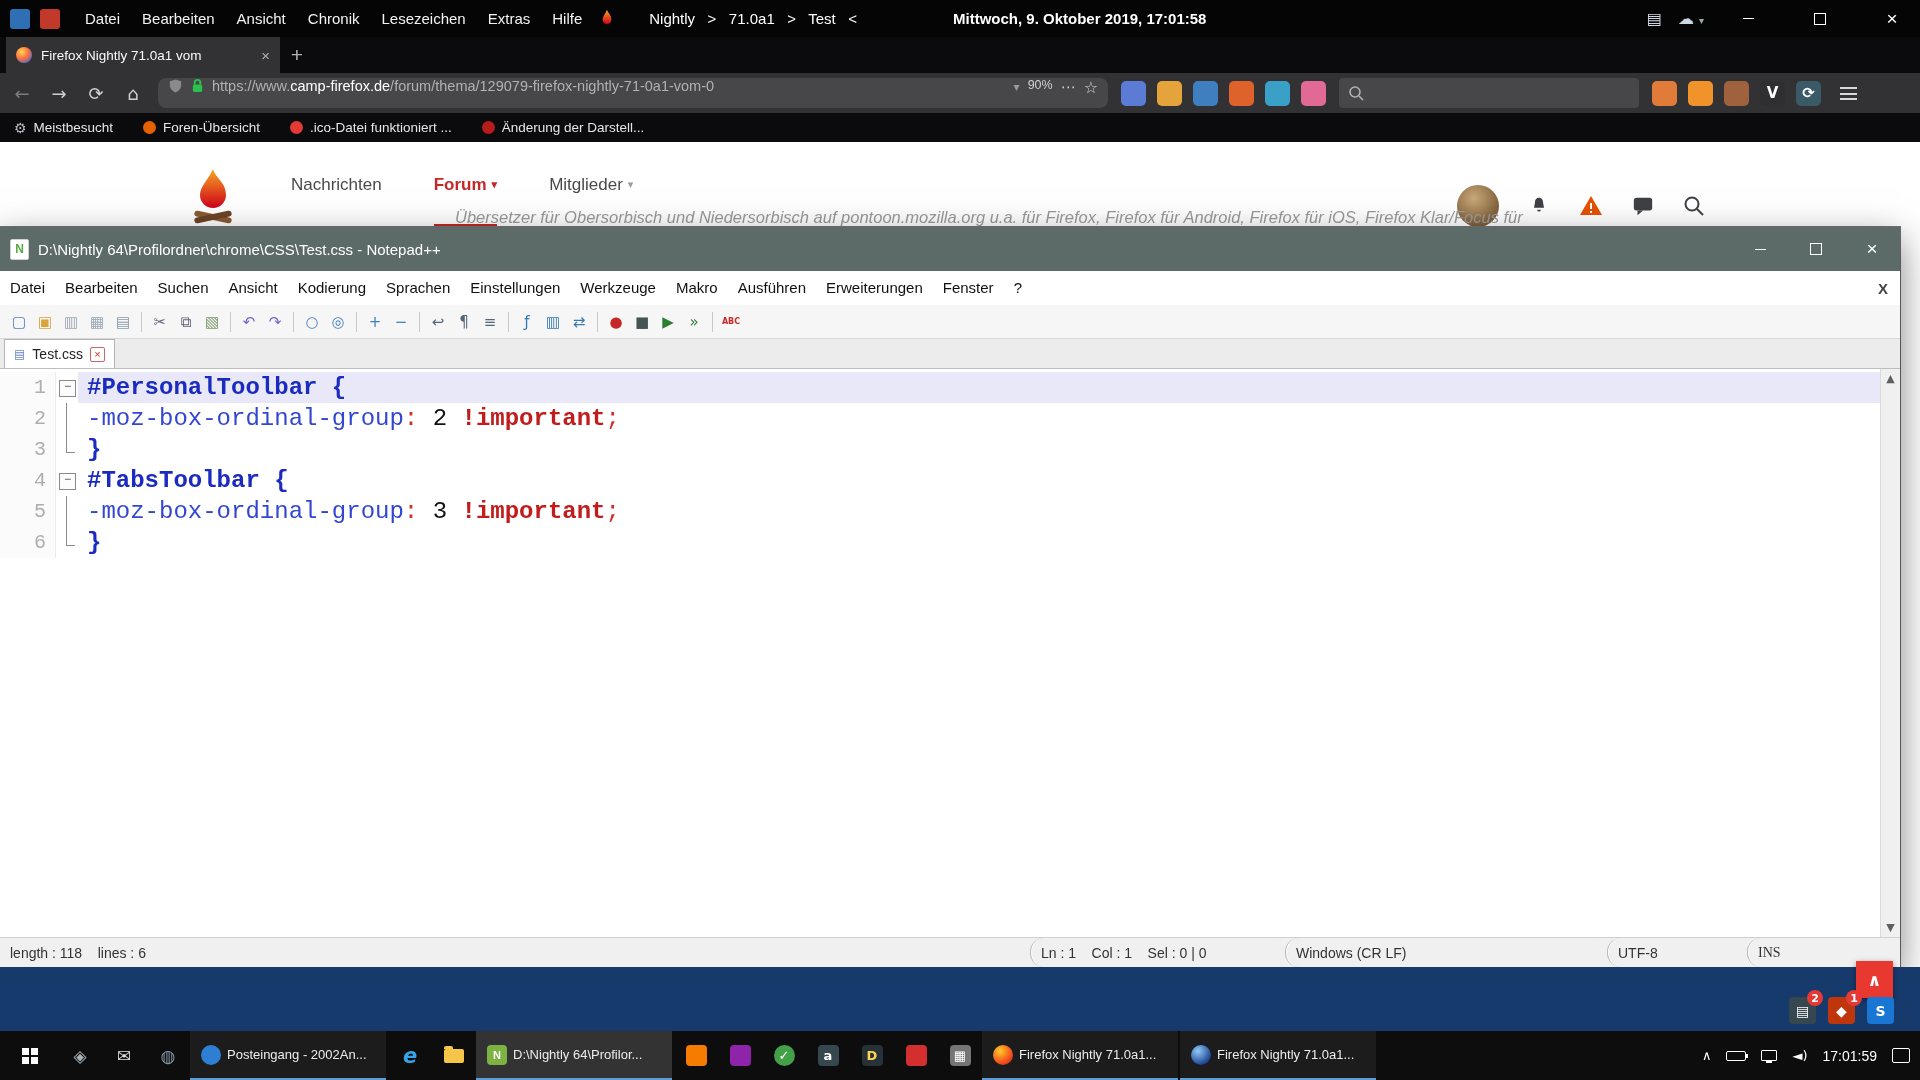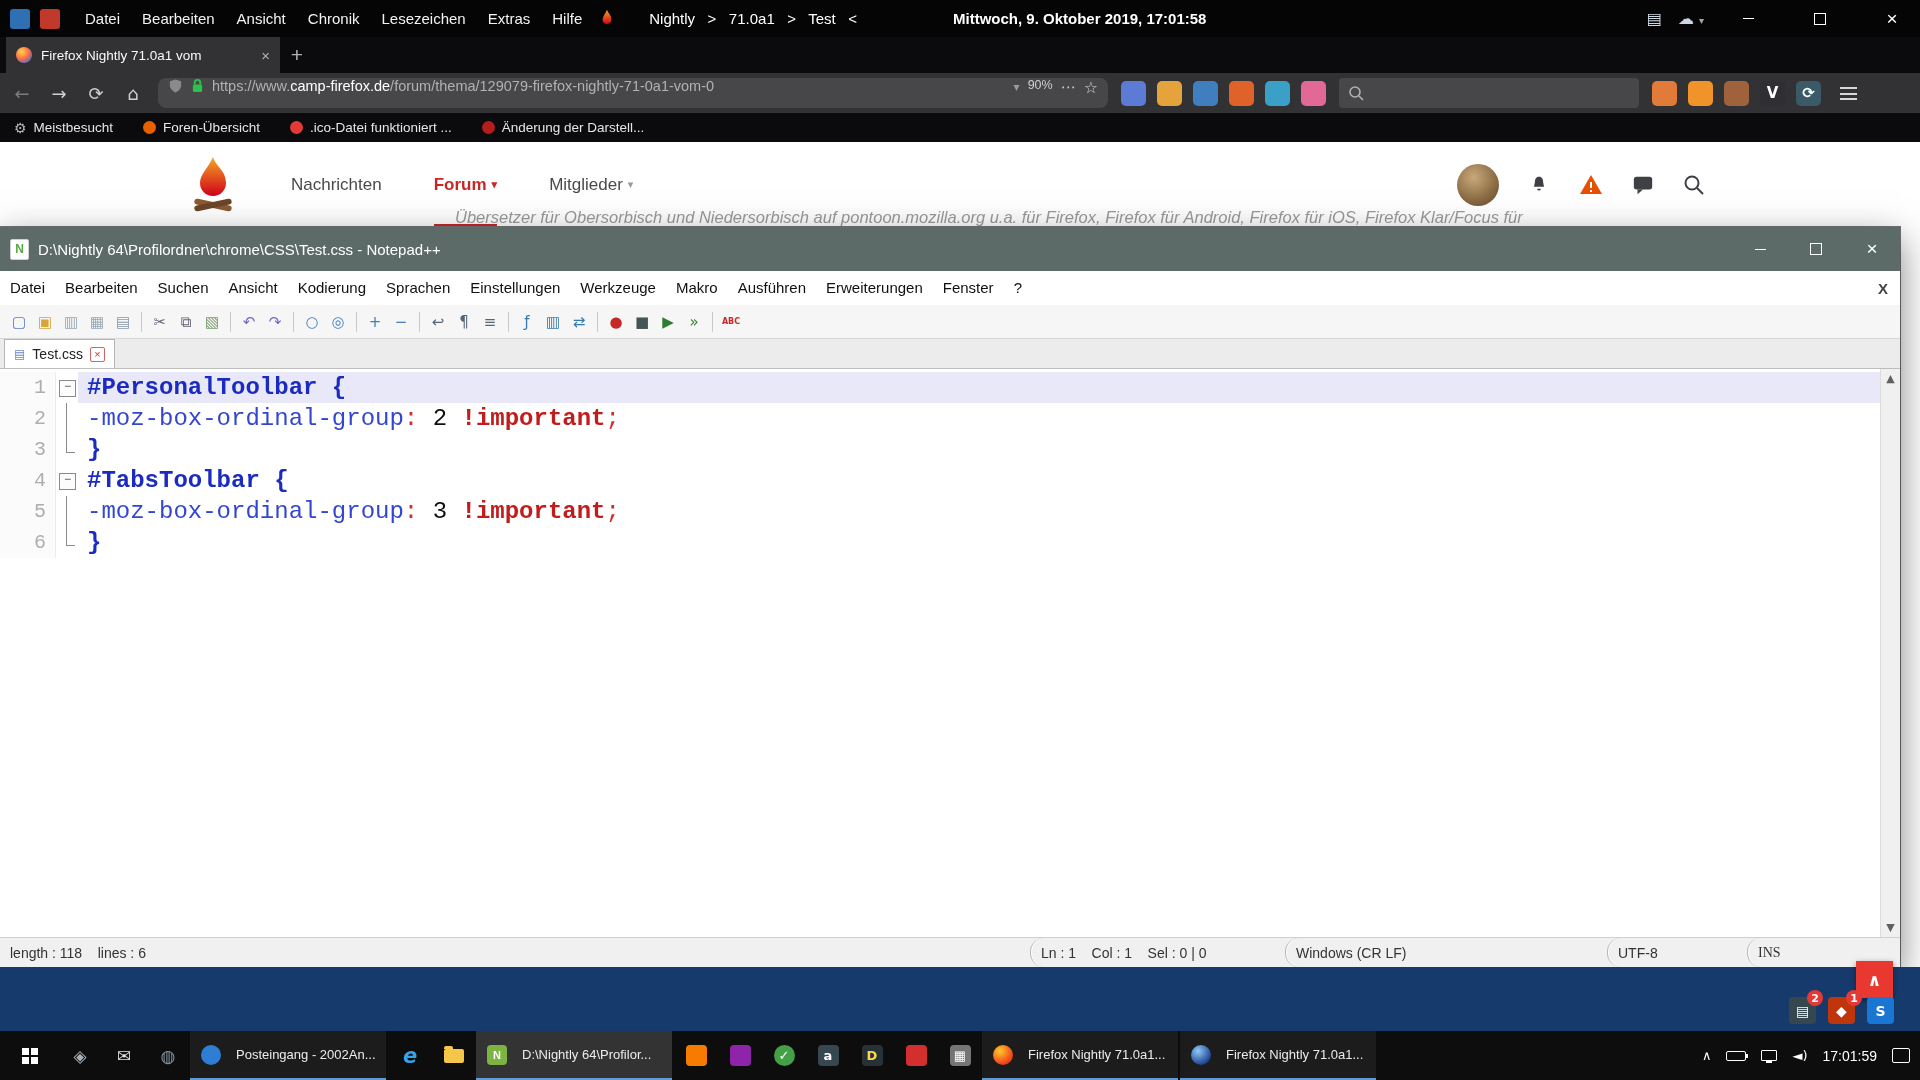--- a/index.html
+++ b/index.html
@@ -54,21 +54,21 @@
   .burger::after{content:"";position:absolute;left:0;right:0;top:4.5px;border-top:2px solid #d7d7db;}
 
   
   .ff-bookmarks{top:113px;height:29px;background:#0b0b0d;display:flex;align-items:center;gap:30px;padding:0 14px;color:#e6e6e8;font-size:13.5px;}
   .bm{display:flex;align-items:center;gap:7px;}
   .bm .dot{width:13px;height:13px;border-radius:50%;flex:none;}
   .bm .gear{font-family:"DejaVu Sans",sans-serif;font-size:14px;color:#b5bac1;line-height:1;}
 
   
   .page{top:142px;height:889px;background:#ffffff;}
-  .pageheader{position:absolute;top:0;left:0;right:0;height:85px;background:#fff;display:flex;align-items:center;}
+  .pageheader{position:absolute;top:0;left:0;right:0;height:85px;background:#fff;display:flex;align-items:flex-end;}
   .logo{margin-left:190px;flex:none;}
   .pnavwrap{display:flex;align-items:center;gap:52px;margin-left:55px;height:100%;}
   .pnav{font-size:17px;color:#4a4a4a;display:flex;align-items:center;gap:5px;height:100%;}
   .pnav .caret{font-size:11px;color:#9a9a9a;}
   .pnav.active{color:#c62828;font-weight:bold;box-shadow:inset 0 -3px #c62828;}
   .pnav.active .caret{color:#c62828;}
   .hicons{margin-left:auto;margin-right:215px;display:flex;align-items:center;gap:29px;}
   .avatar{width:42px;height:42px;border-radius:50%;background:radial-gradient(circle at 40% 32%,#c9a97a,#8a6a42 60%,#5f4730);}
   .graytext{position:absolute;top:66px;left:455px;right:230px;color:#9a9a9a;font-style:italic;font-size:16.5px;white-space:nowrap;overflow:hidden;}
 
@@ -136,21 +136,21 @@
     display:flex;align-items:center;justify-content:center;padding:0 3px;font-weight:bold;}
 
   
   .taskbar{top:1031px;height:49px;background:#0d0d0d;display:flex;align-items:center;z-index:10;color:#fff;}
   .start{width:58px;height:49px;display:flex;align-items:center;justify-content:center;flex:none;}
   .start i{display:block;width:7px;height:7px;background:#fff;box-shadow:9px 0 #fff,0 9px #fff,9px 9px #fff;margin:-8px 8px 0 0;}
   .tkic{width:44px;height:49px;display:flex;align-items:center;justify-content:center;flex:none;font-family:"DejaVu Sans",sans-serif;font-size:17px;}
   .tkic .sq{width:21px;height:21px;border-radius:4px;display:flex;align-items:center;justify-content:center;font-size:13px;font-weight:bold;color:#fff;}
   .tkic .folder{width:20px;height:14px;background:#f6c64a;border-radius:2px;position:relative;}
   .tkic .folder::before{content:"";position:absolute;top:-3px;left:0;width:9px;height:3px;background:#f6c64a;border-radius:2px 2px 0 0;}
-  .tbtn{height:49px;width:196px;display:flex;align-items:center;gap:15px;padding:0 11px;background:#1c1c1c;border-bottom:2px solid #5f9bd5;
+  .tbtn{height:49px;width:196px;display:flex;align-items:center;gap:6px;padding:0 11px;background:#1c1c1c;border-bottom:2px solid #5f9bd5;
     font-size:13px;color:#ececec;overflow:hidden;white-space:nowrap;flex:none;margin-right:2px;text-align:right;}
   .tbtn.active{background:#333333;}
   .tbtn .ci{width:20px;height:20px;border-radius:50%;flex:none;display:flex;align-items:center;justify-content:center;font-size:11px;font-weight:bold;color:#fff;}
   .tray{margin-left:auto;display:flex;align-items:center;gap:15px;padding-right:10px;}
   .tri{font-family:"DejaVu Sans",sans-serif;font-size:13px;color:#fff;}
   .batt{width:20px;height:10px;border:1px solid #fff;border-radius:2px;position:relative;}
   .batt::after{content:"";position:absolute;right:-3px;top:2px;width:2px;height:4px;background:#fff;}
   .monitor{width:16px;height:11px;border:1px solid #fff;border-radius:1px;position:relative;}
   .monitor::after{content:"";position:absolute;left:4px;right:4px;bottom:-3px;border-bottom:2px solid #fff;}
   .ttime{font-size:14px;color:#fff;}

